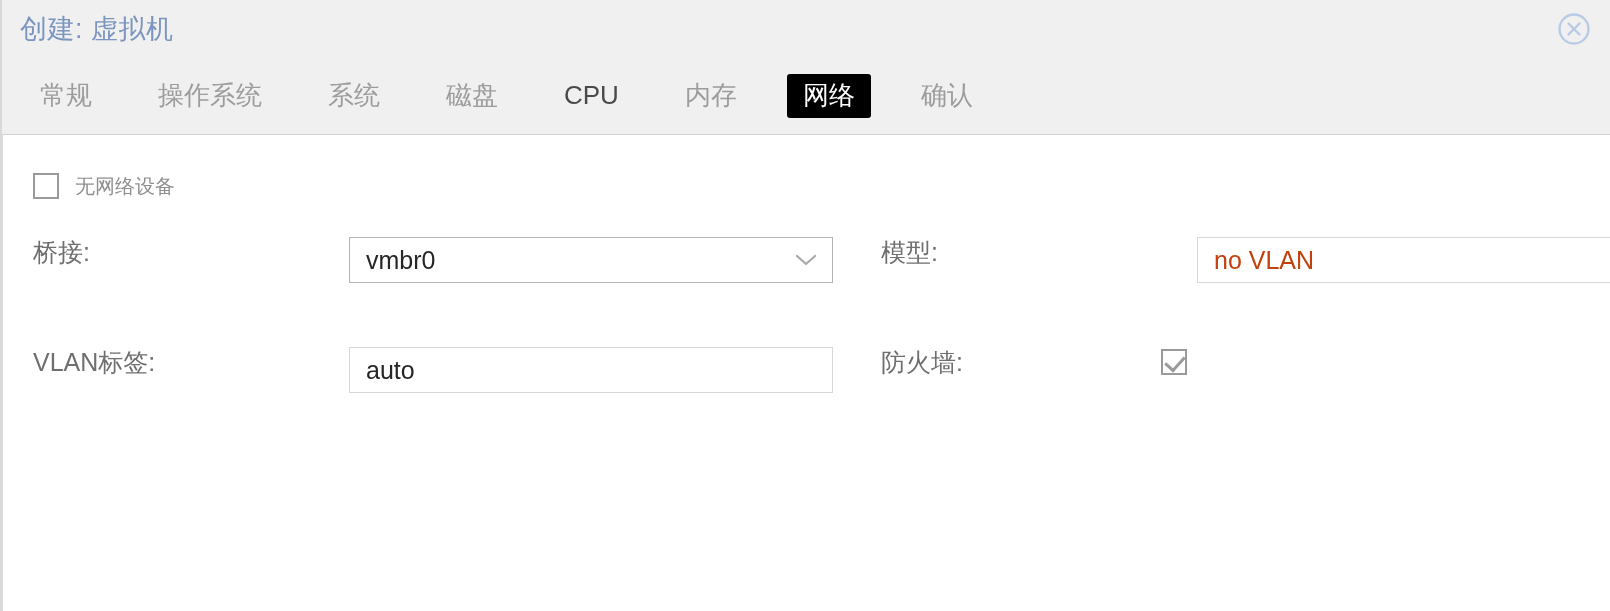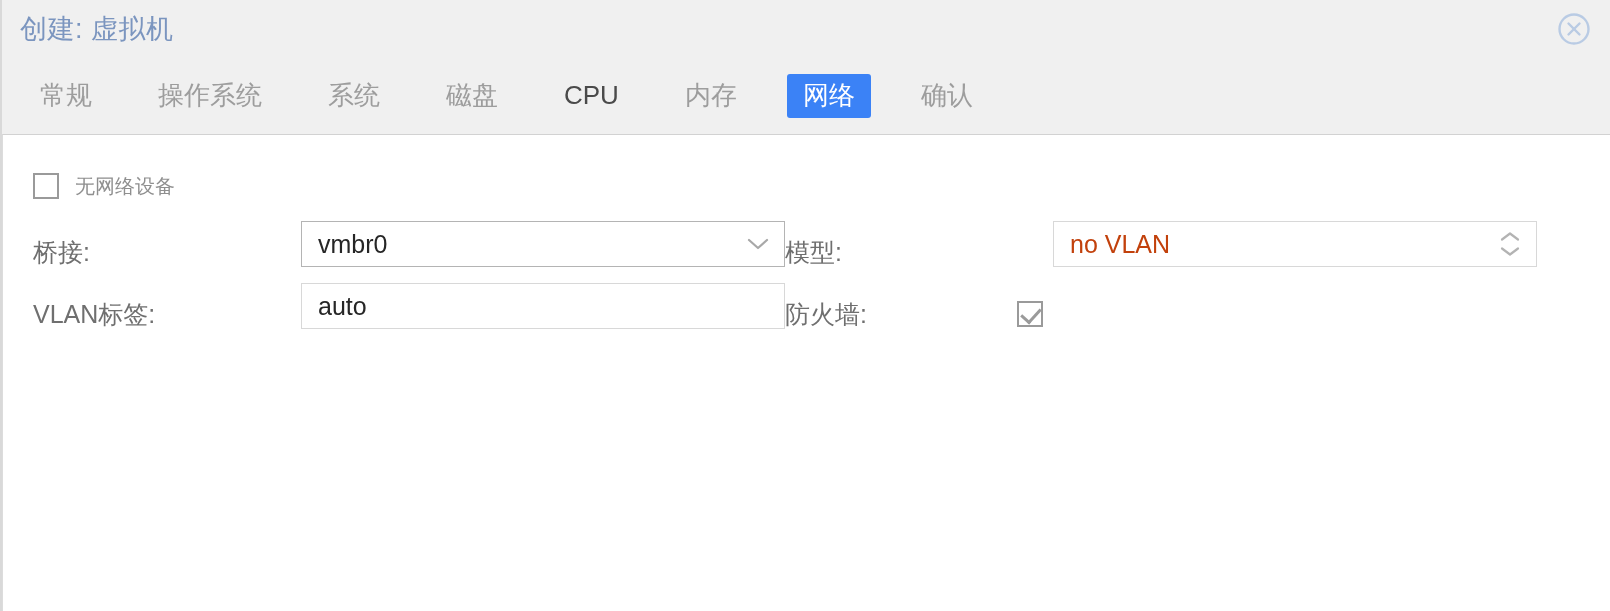--- a/index.html
+++ b/index.html
@@ -65,21 +65,21 @@
     color: #9d9d9d;
     padding: 7px 16px;
     margin-right: 34px;
     white-space: nowrap;
     cursor: pointer;
     border-radius: 3px;
     line-height: 1.15;
   }
   .tab:last-child { margin-right: 0; }
   .tab.active {
-    background: #3b82f6;
+    background: #000000;
     color: #ffffff;
   }
   .tab.mono-label { color: #4a4a4a; }
 
   
   .dialog-body {
     flex: 1 1 auto;
     background: #ffffff;
     border-top: 1px solid #d2d2d2;
     border-left: 1px solid #dcdcdc;
@@ -122,33 +122,34 @@
   }
 
   
   .form-grid {
     display: grid;
     grid-template-columns: 232px 520px 232px 520px;
     column-gap: 0;
     row-gap: 0;
     padding-left: 30px;
     align-items: center;
+    gap: 48px;
   }
   .flabel {
     font-size: 25px;
     color: #6f6f6f;
     white-space: nowrap;
     height: 62px;
     display: flex;
     align-items: center;
   }
   .fcell {
     height: 62px;
     display: flex;
-    align-items: flex-start;
+    align-items: flex-end;
     padding-left: 36px;
   }
 
   .field {
     position: relative;
     width: 512px;
     height: 46px;
     background: #ffffff;
     border: 1px solid #d8d8d8;
     display: flex;

